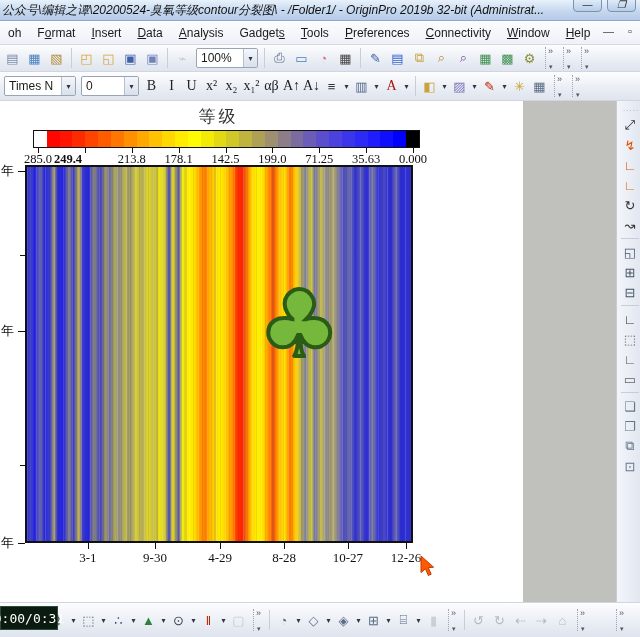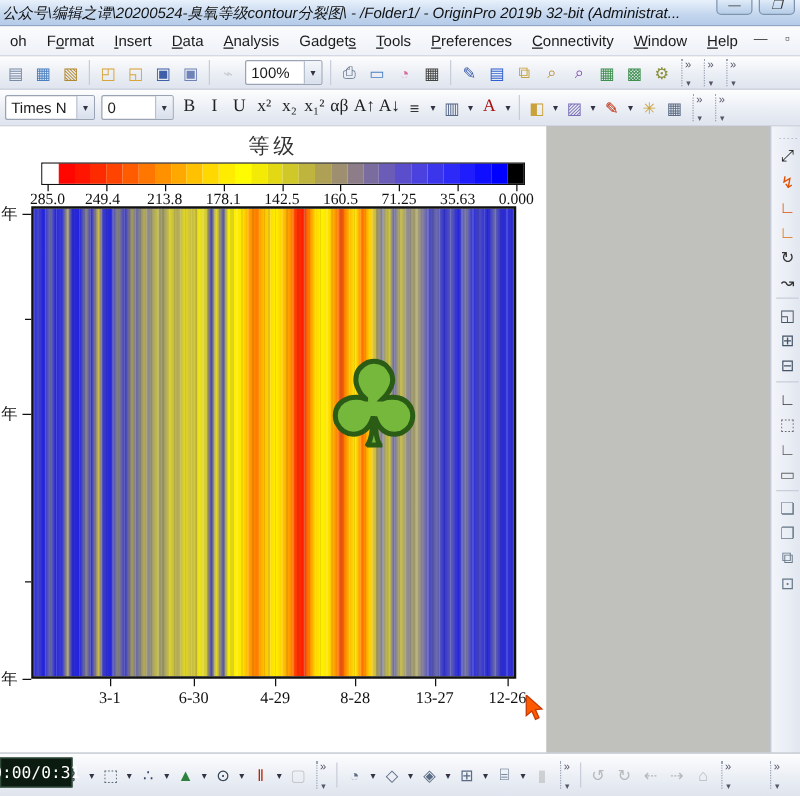--- a/index.html
+++ b/index.html
@@ -59,21 +59,21 @@
     display:inline-flex; align-items:center; font-size:12px; padding-left:4px;
     position:relative; flex:0 0 auto; margin:0 2px;
   }
   .combo .dd { margin-left:auto; width:14px; height:100%; background:linear-gradient(#f4f7fb,#d8e0ec);
     border-left:1px solid #b5bfce; display:flex; align-items:center; justify-content:center; }
   .dd::after { content:"▾"; font-size:8px; color:#334; }
   .ddbtn { width:9px; height:21px; display:inline-flex; align-items:center; justify-content:center; flex:0 0 auto; }
   .fmt { font-family:"Liberation Serif", serif; font-size:14px; }
   
   #client { position:absolute; left:0; top:101px; width:640px; height:501px; background:#c0c1bd; }
-  #page { position:absolute; left:0; top:0; width:437px; height:501px; background:#fff; }
+  #page { position:absolute; left:0; top:0; width:523px; height:501px; background:#fff; }
   #cbar-title { position:absolute; left:0; top:4px; width:437px; text-align:center;
     font-size:17px; letter-spacing:3px; color:#333; font-family:"Liberation Serif", serif; }
   #colorbar { position:absolute; left:33px; top:29px; width:387px; height:18px;
     border:1px solid #111; display:flex; }
   #colorbar div { flex:1 1 auto; }
   .cbtick { position:absolute; top:47px; width:1px; height:5px; background:#111; }
   .cblabel { position:absolute; top:51px; transform:translateX(-50%); font-size:12.5px;
     font-family:"Liberation Serif", serif; color:#111; white-space:nowrap; }
   #plot { position:absolute; left:25px; top:64px; width:388px; height:378px;
     border:2px solid #111; }
@@ -289,29 +289,29 @@
           <div style="background: rgb(45, 42, 247);"></div>
           <div style="background: rgb(31, 29, 253);"></div>
           <div style="background: rgb(15, 14, 255);"></div>
           <div style="background: rgb(0, 0, 255);"></div>
           <div style="background: rgb(0, 0, 0);"></div>
         </div>
       <div id="cbticks">
           <div class="cbtick" style="left: 38px;"></div>
           <div class="cblabel" style="left: 38px;">285.0</div>
           <div class="cbtick" style="left: 84.875px;"></div>
-          <div class="cblabel" style="left: 82px;">249.4</div>
+          <div class="cblabel" style="left: 68px; font-weight: bold;">249.4</div>
           <div class="cbtick" style="left: 131.75px;"></div>
           <div class="cblabel" style="left: 131.75px;">213.8</div>
           <div class="cbtick" style="left: 178.625px;"></div>
           <div class="cblabel" style="left: 178.625px;">178.1</div>
           <div class="cbtick" style="left: 225.5px;"></div>
           <div class="cblabel" style="left: 225.5px;">142.5</div>
           <div class="cbtick" style="left: 272.375px;"></div>
-          <div class="cblabel" style="left: 272.375px;">160.5</div>
+          <div class="cblabel" style="left: 272.375px;">199.0</div>
           <div class="cbtick" style="left: 319.25px;"></div>
           <div class="cblabel" style="left: 319.25px;">71.25</div>
           <div class="cbtick" style="left: 366.125px;"></div>
           <div class="cblabel" style="left: 366.125px;">35.63</div>
           <div class="cbtick" style="left: 413px;"></div>
           <div class="cblabel" style="left: 413px;">0.000</div>
         </div>
 
       <div id="plot" style="background: linear-gradient(90deg, rgb(42, 42, 216) 0%, rgb(71, 71, 200) 1%, rgb(32, 32, 224) 2%, rgb(111, 111, 174) 3.5%, rgb(40, 40, 216) 4.5%, rgb(62, 62, 207) 6%, rgb(168, 160, 96) 7%, rgb(45, 45, 212) 8%, rgb(34, 34, 221) 9.5%, rgb(142, 138, 136) 11%, rgb(51, 51, 204) 12%, rgb(200, 187, 74) 13.5%, rgb(58, 58, 208) 14.5%, rgb(37, 37, 218) 16%, rgb(143, 140, 122) 17.5%, rgb(58, 58, 206) 19%, rgb(163, 154, 94) 20.5%, rgb(106, 106, 168) 21.5%, rgb(179, 171, 82) 23%, rgb(138, 135, 144) 24%, rgb(192, 184, 72) 25.5%, rgb(157, 153, 112) 27%, rgb(214, 204, 51) 28.5%, rgb(176, 168, 94) 30%, rgb(227, 216, 36) 31.5%, rgb(196, 186, 74) 33%, rgb(239, 228, 20) 34.5%, rgb(208, 200, 62) 36%, rgb(68, 68, 187) 37%, rgb(232, 221, 28) 38%, rgb(85, 85, 176) 39.5%, rgb(242, 233, 14) 40.5%, rgb(255, 239, 0) 42%, rgb(255, 228, 0) 43.5%, rgb(255, 157, 0) 45%, rgb(255, 122, 0) 46.5%, rgb(255, 179, 0) 47.5%, rgb(255, 216, 0) 49%, rgb(255, 239, 0) 50.5%, rgb(255, 196, 0) 52%, rgb(255, 144, 0) 53.5%, rgb(255, 60, 0) 54.5%, rgb(255, 30, 0) 56%, rgb(255, 106, 0) 57%, rgb(255, 208, 0) 58.5%, rgb(255, 242, 0) 60%, rgb(255, 224, 0) 61.5%, rgb(255, 140, 0) 63%, rgb(255, 77, 0) 64%, rgb(255, 174, 0) 65.5%, rgb(255, 232, 10) 67%, rgb(255, 115, 0) 68.5%, rgb(255, 212, 0) 70%, rgb(189, 179, 92) 71.5%, rgb(125, 125, 158) 72.5%, rgb(217, 207, 54) 74%, rgb(106, 106, 176) 75%, rgb(201, 192, 74) 76.5%, rgb(139, 135, 154) 78%, rgb(181, 173, 94) 79.5%, rgb(136, 132, 160) 81%, rgb(74, 74, 194) 82.5%, rgb(108, 108, 170) 84%, rgb(50, 50, 210) 85.5%, rgb(91, 91, 184) 87%, rgb(39, 39, 218) 88.5%, rgb(129, 129, 162) 90%, rgb(46, 46, 214) 91.5%, rgb(75, 75, 196) 93%, rgb(34, 34, 220) 94.5%, rgb(104, 104, 172) 96%, rgb(42, 42, 214) 97.5%, rgb(51, 51, 208) 100%);">
         <div class="tex"></div>
@@ -328,27 +328,27 @@
           <div class="ylabel" style="top: 230.32px;">年</div>
           <div class="ytick" style="top: 442px;"></div>
           <div class="ylabel" style="top: 442px;">年</div>
           <div class="ytick minor" style="top: 153.964px;"></div>
           <div class="ytick minor" style="top: 364.132px;"></div>
         </div>
       <div id="xaxis">
           <div class="xtick" style="left: 87.856px;"></div>
           <div class="xlabel" style="left: 87.856px;">3-1</div>
           <div class="xtick" style="left: 154.98px;"></div>
-          <div class="xlabel" style="left: 154.98px;">6-30</div>
+          <div class="xlabel" style="left: 154.98px;">9-30</div>
           <div class="xtick" style="left: 220.164px;"></div>
           <div class="xlabel" style="left: 220.164px;">4-29</div>
           <div class="xtick" style="left: 284.184px;"></div>
           <div class="xlabel" style="left: 284.184px;">8-28</div>
           <div class="xtick" style="left: 347.816px;"></div>
-          <div class="xlabel" style="left: 347.816px;">13-27</div>
+          <div class="xlabel" style="left: 347.816px;">10-27</div>
           <div class="xtick" style="left: 406.016px;"></div>
           <div class="xlabel" style="left: 406.016px;">12-26</div>
         </div>
 
       <svg id="cursor" width="18" height="22" viewBox="0 0 18 22">
         <path d="M1,0 L1,16.5 L5.5,12.8 L8.4,19.5 L11.2,18.2 L8.3,11.7 L13.6,11.2 Z" fill="#ff5a00" stroke="#c23800" stroke-width="1"></path>
       </svg>
     </div>
 
     <div id="righttb">

